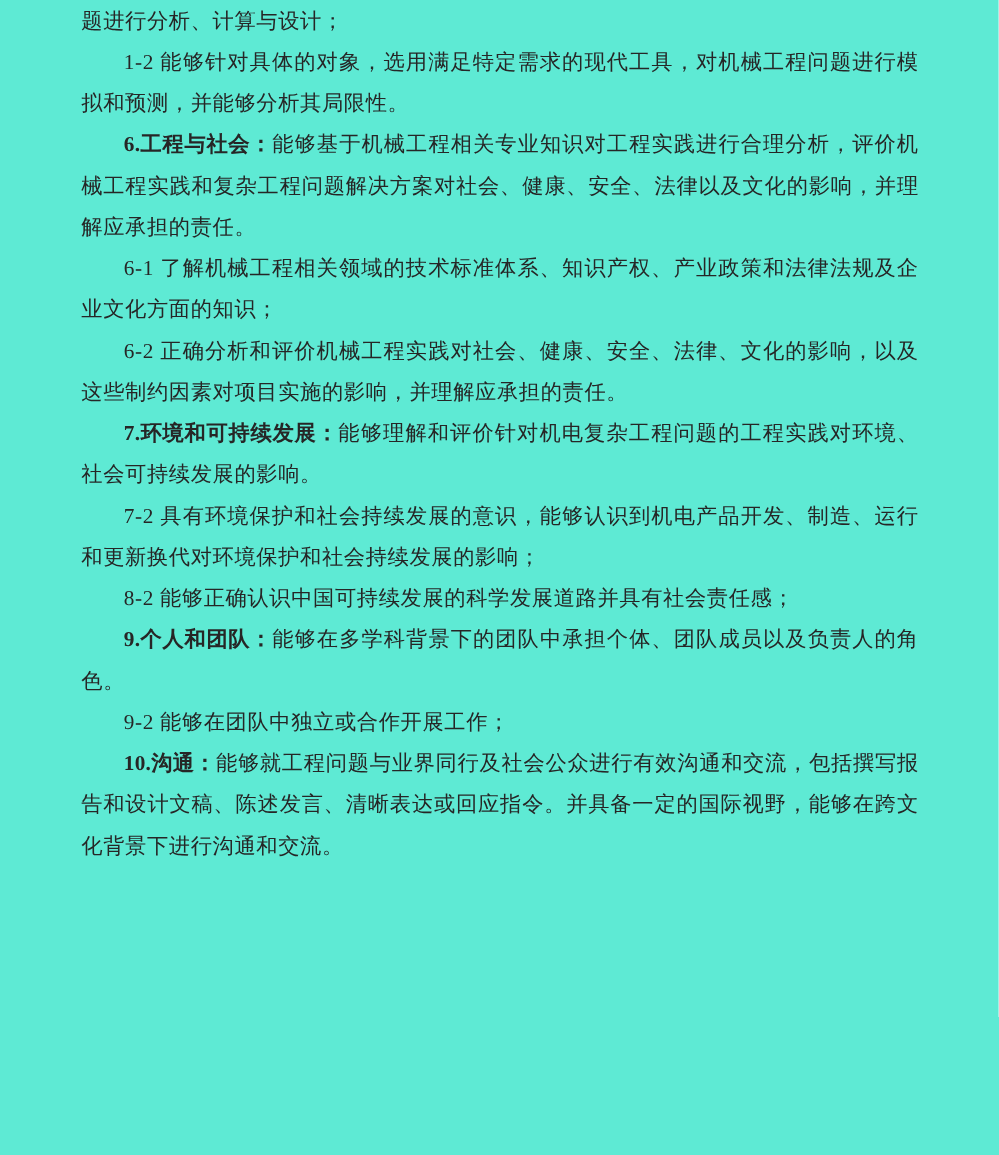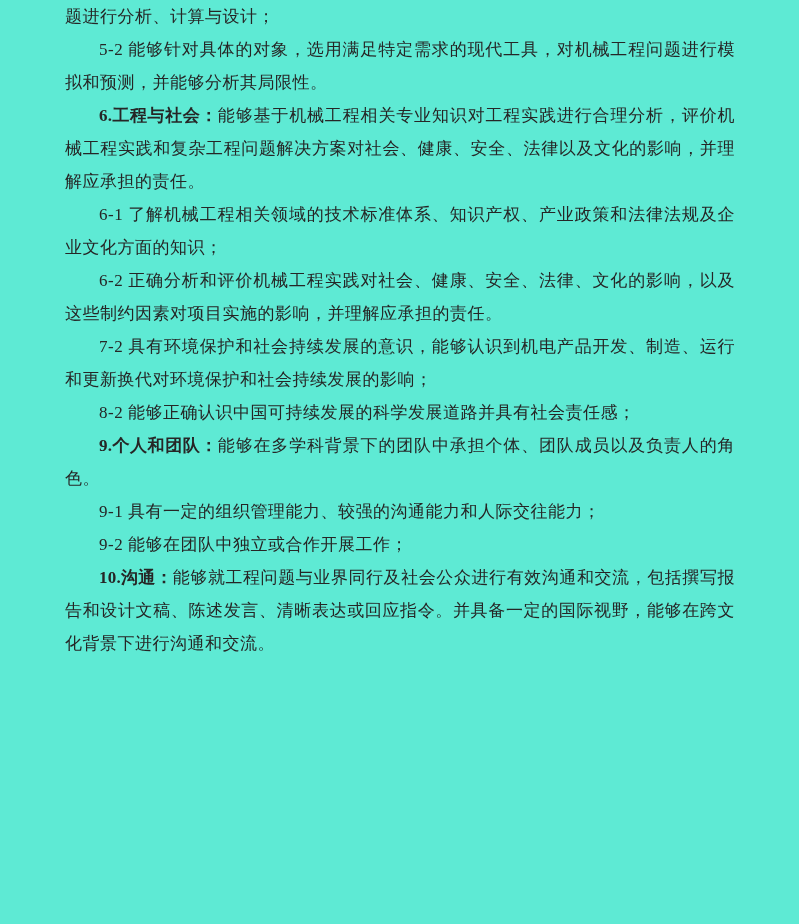--- a/index.html
+++ b/index.html
@@ -36,39 +36,39 @@
     letter-spacing: 0.2px;
   }
 </style>
 </head>
 <body>
 
 <div class="page">
 
   <p>题进行分析、计算与设计；</p>
 
-  <p class="indent">5-2 能够针对具体的对象，选用满足特定需求的现代工具，对机械工程问题进行模拟和预测，并能够分析其局限性。</p>
+  <p class="indent">1-2 能够针对具体的对象，选用满足特定需求的现代工具，对机械工程问题进行模拟和预测，并能够分析其局限性。</p>
 
   <p class="indent"><span class="lead">6.工程与社会：</span><span>能够基于机械工程相关专业知识对工程实践进行合理分析，评价机械工程实践和复杂工程问题解决方案对社会、健康、安全、法律以及文化的影响，并理解应承担的责任。</span></p>
 
   <p class="indent">6-1 了解机械工程相关领域的技术标准体系、知识产权、产业政策和法律法规及企业文化方面的知识；</p>
 
   <p class="indent">6-2 正确分析和评价机械工程实践对社会、健康、安全、法律、文化的影响，以及这些制约因素对项目实施的影响，并理解应承担的责任。</p>
 
+  <p class="indent"><span class="lead">7.环境和可持续发展：</span><span>能够理解和评价针对机电复杂工程问题的工程实践对环境、社会可持续发展的影响。</span></p>
 
   <p class="indent">7-2 具有环境保护和社会持续发展的意识，能够认识到机电产品开发、制造、运行和更新换代对环境保护和社会持续发展的影响；</p>
 
 
 
 
   <p class="indent">8-2 能够正确认识中国可持续发展的科学发展道路并具有社会责任感；</p>
 
 
   <p class="indent"><span class="lead">9.个人和团队：</span><span>能够在多学科背景下的团队中承担个体、团队成员以及负责人的角色。</span></p>
 
-  <p class="indent">9-1 具有一定的组织管理能力、较强的沟通能力和人际交往能力；</p>
 
   <p class="indent">9-2 能够在团队中独立或合作开展工作；</p>
 
 
   <p class="indent"><span class="lead">10.沟通：</span><span>能够就工程问题与业界同行及社会公众进行有效沟通和交流，包括撰写报告和设计文稿、陈述发言、清晰表达或回应指令。并具备一定的国际视野，能够在跨文化背景下进行沟通和交流。</span></p>
 
 </div>
 
 </body></html>

